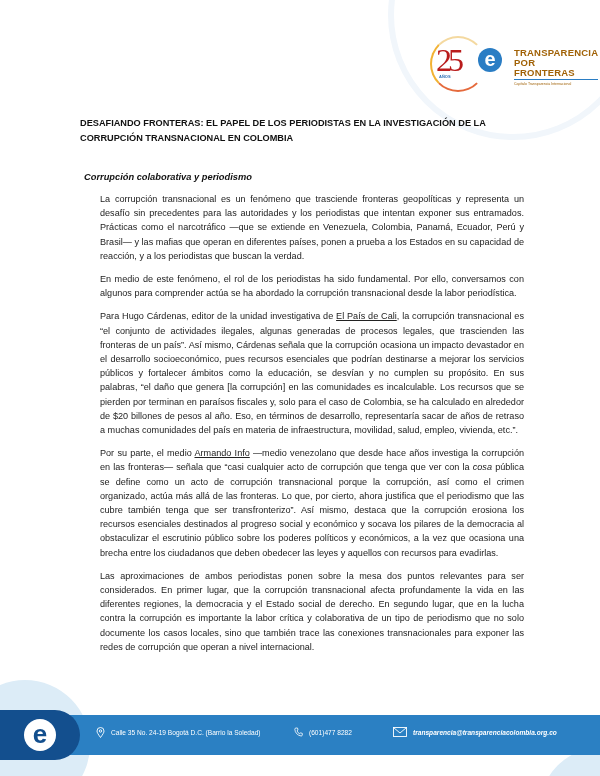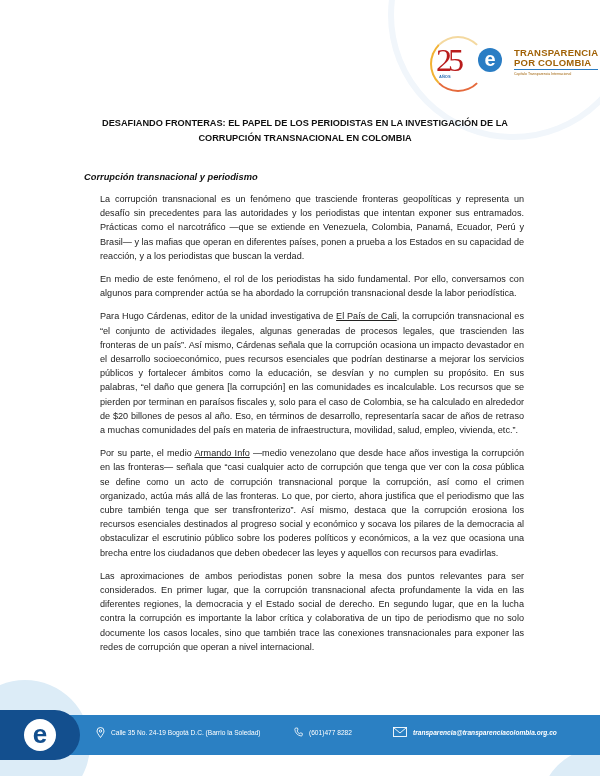--- a/index.html
+++ b/index.html
@@ -34,21 +34,21 @@
   }
   .logo-e {
     position: absolute; left: 48px; top: 12px; width: 24px; height: 24px; border-radius: 50%;
     background: #2a7dc4; color: #fff; font-size: 20px; font-weight: bold; text-align: center; line-height: 22px;
   }
   .logo-text { position: absolute; left: 75px; top: 12px; color: #a16207; margin-left: 9px; }
   .logo-title { font-size: 9.5px; font-weight: bold; line-height: 10px; letter-spacing: 0.2px; display: block; }
   .logo-sub { font-size: 3.5px; line-height: 6px; display: block; border-top: 0.5px solid #2a7dc4; margin-top: 1px; padding-top: 1px; }
 
   .title {
-    position: absolute; left: 80px; top: 116px; width: 450px; text-align: center;
+    position: absolute; left: 80px; top: 116px; width: 450px; text-align: left;
     font-size: 9.2px; font-weight: bold; line-height: 15px; color: #111;
   }
   .content { position: absolute; left: 84px; top: 172px; width: 440px; }
   .subhead { font-size: 9.3px; font-weight: bold; font-style: italic; margin: 0 0 10px 0; color: #111; }
   .para {
     font-size: 9.1px; line-height: 14.2px; text-align: justify; margin: 0 0 9px 16px; color: #222;
   }
   .para a { color: #222; text-decoration: underline; }
   .para em { font-style: italic; }
 
@@ -76,32 +76,32 @@
 <div class="deco-circle-footer-left"></div>
 <div class="deco-circle-footer-right"></div>
 
 <div class="logo">
   <div class="logo-ring"></div>
   <span class="logo-25">25</span>
   <span class="logo-anos">AÑOS</span>
   <span class="logo-e">e</span>
   <div class="logo-text">
     <span class="logo-title">TRANSPARENCIA</span>
-    <span class="logo-title">POR COLOMBIA</span>
+    <span class="logo-title">POR FRONTERAS</span>
     <span class="logo-sub">Capítulo Transparencia Internacional</span>
   </div>
 </div>
 
 <div class="title">
   <div>DESAFIANDO FRONTERAS: EL PAPEL DE LOS PERIODISTAS EN LA INVESTIGACIÓN DE LA</div>
   <div>CORRUPCIÓN TRANSNACIONAL EN COLOMBIA</div>
 </div>
 
 <div class="content">
-  <p class="subhead">Corrupción transnacional y periodismo</p>
+  <p class="subhead">Corrupción colaborativa y periodismo</p>
   <p class="para">La corrupción transnacional es un fenómeno que trasciende fronteras geopolíticas y representa un desafío sin precedentes para las autoridades y los periodistas que intentan exponer sus entramados. Prácticas como el narcotráfico —que se extiende en Venezuela, Colombia, Panamá, Ecuador, Perú y Brasil— y las mafias que operan en diferentes países, ponen a prueba a los Estados en su capacidad de reacción, y a los periodistas que buscan la verdad.</p>
   <p class="para">En medio de este fenómeno, el rol de los periodistas ha sido fundamental. Por ello, conversamos con algunos para comprender actúa se ha abordado la corrupción transnacional desde la labor periodística.</p>
   <p class="para"><span>Para Hugo Cárdenas, editor de la unidad investigativa de </span><a>El País de Cali</a><span>, la corrupción transnacional es “el conjunto de actividades ilegales, algunas generadas de procesos legales, que trascienden las fronteras de un país”.  Así mismo, Cárdenas señala que la corrupción ocasiona un impacto devastador en el desarrollo socioeconómico, pues recursos esenciales que podrían destinarse a mejorar los servicios públicos y fortalecer ámbitos como la educación, se desvían y no cumplen su propósito. En sus palabras, “el daño que genera [la corrupción] en las comunidades es incalculable. Los recursos que se pierden por terminan en paraísos fiscales y, solo para el caso de Colombia, se ha calculado en alrededor de $20 billones de pesos al año. Eso, en términos de desarrollo, representaría sacar de años de retraso a muchas comunidades del país en materia de infraestructura, movilidad, salud, empleo, vivienda, etc.”.</span></p>
   <p class="para"><span>Por su parte, el medio </span><a>Armando Info</a><span> —medio venezolano que desde hace años investiga la corrupción en las fronteras— señala que “casi cualquier acto de corrupción que tenga que ver con la </span><em>cosa</em><span> pública se define como un acto de corrupción transnacional porque la corrupción, así como el crimen organizado, actúa más allá de las fronteras. Lo que, por cierto, ahora justifica que el periodismo que las cubre también tenga que ser transfronterizo”. Así mismo, destaca que la corrupción erosiona los recursos esenciales destinados al progreso social y económico y socava los pilares de la democracia al obstaculizar el escrutinio público sobre los poderes políticos y económicos, a la vez que ocasiona una brecha entre los ciudadanos que deben obedecer las leyes y aquellos con recursos para evadirlas.</span></p>
   <p class="para">Las aproximaciones de ambos periodistas ponen sobre la mesa dos puntos relevantes para ser considerados. En primer lugar, que la corrupción transnacional afecta profundamente la vida en las diferentes regiones, la democracia y el Estado social de derecho. En segundo lugar, que en la lucha contra la corrupción es importante la labor crítica y colaborativa de un tipo de periodismo que no solo documente los casos locales, sino que también trace las conexiones transnacionales para exponer las redes de corrupción que operan a nivel internacional.</p>
 </div>
 
 <div class="footer-band"></div>
 <div class="footer-pill"></div>
 <div class="footer-logo">e</div>

